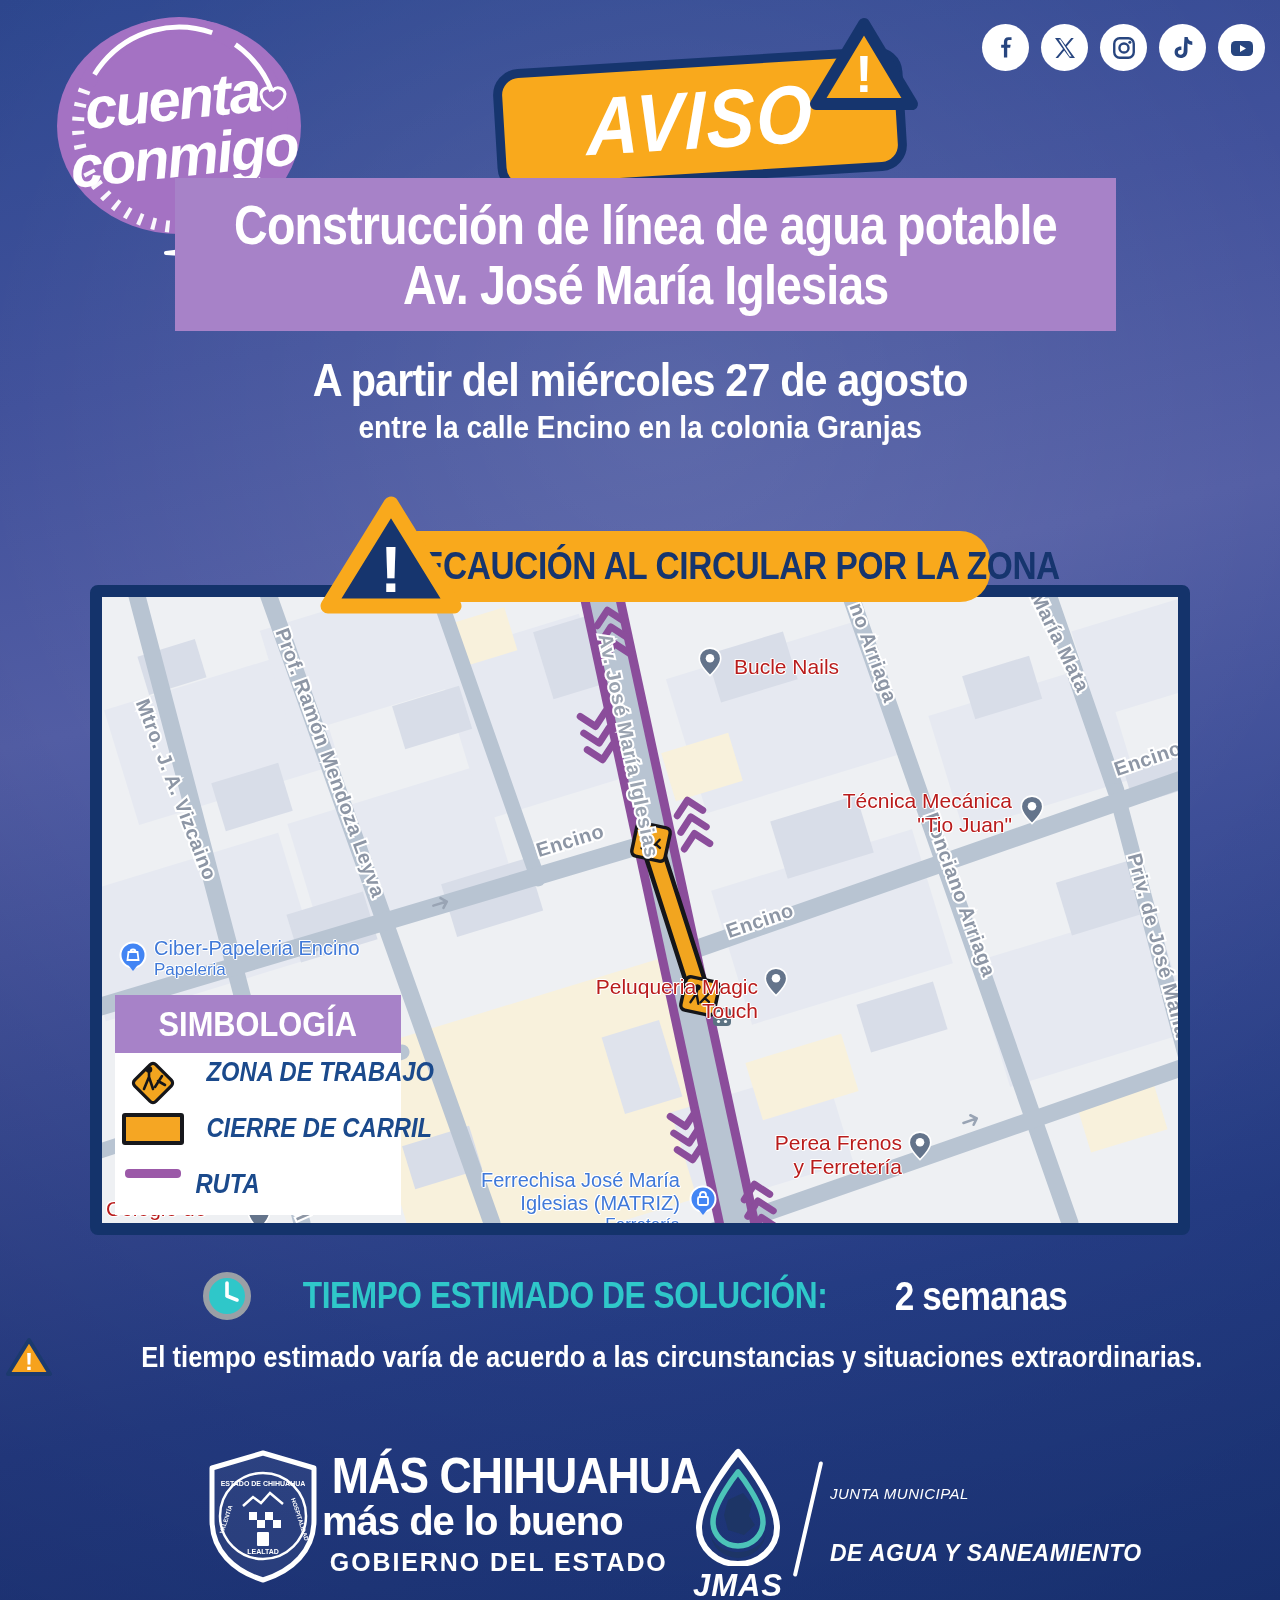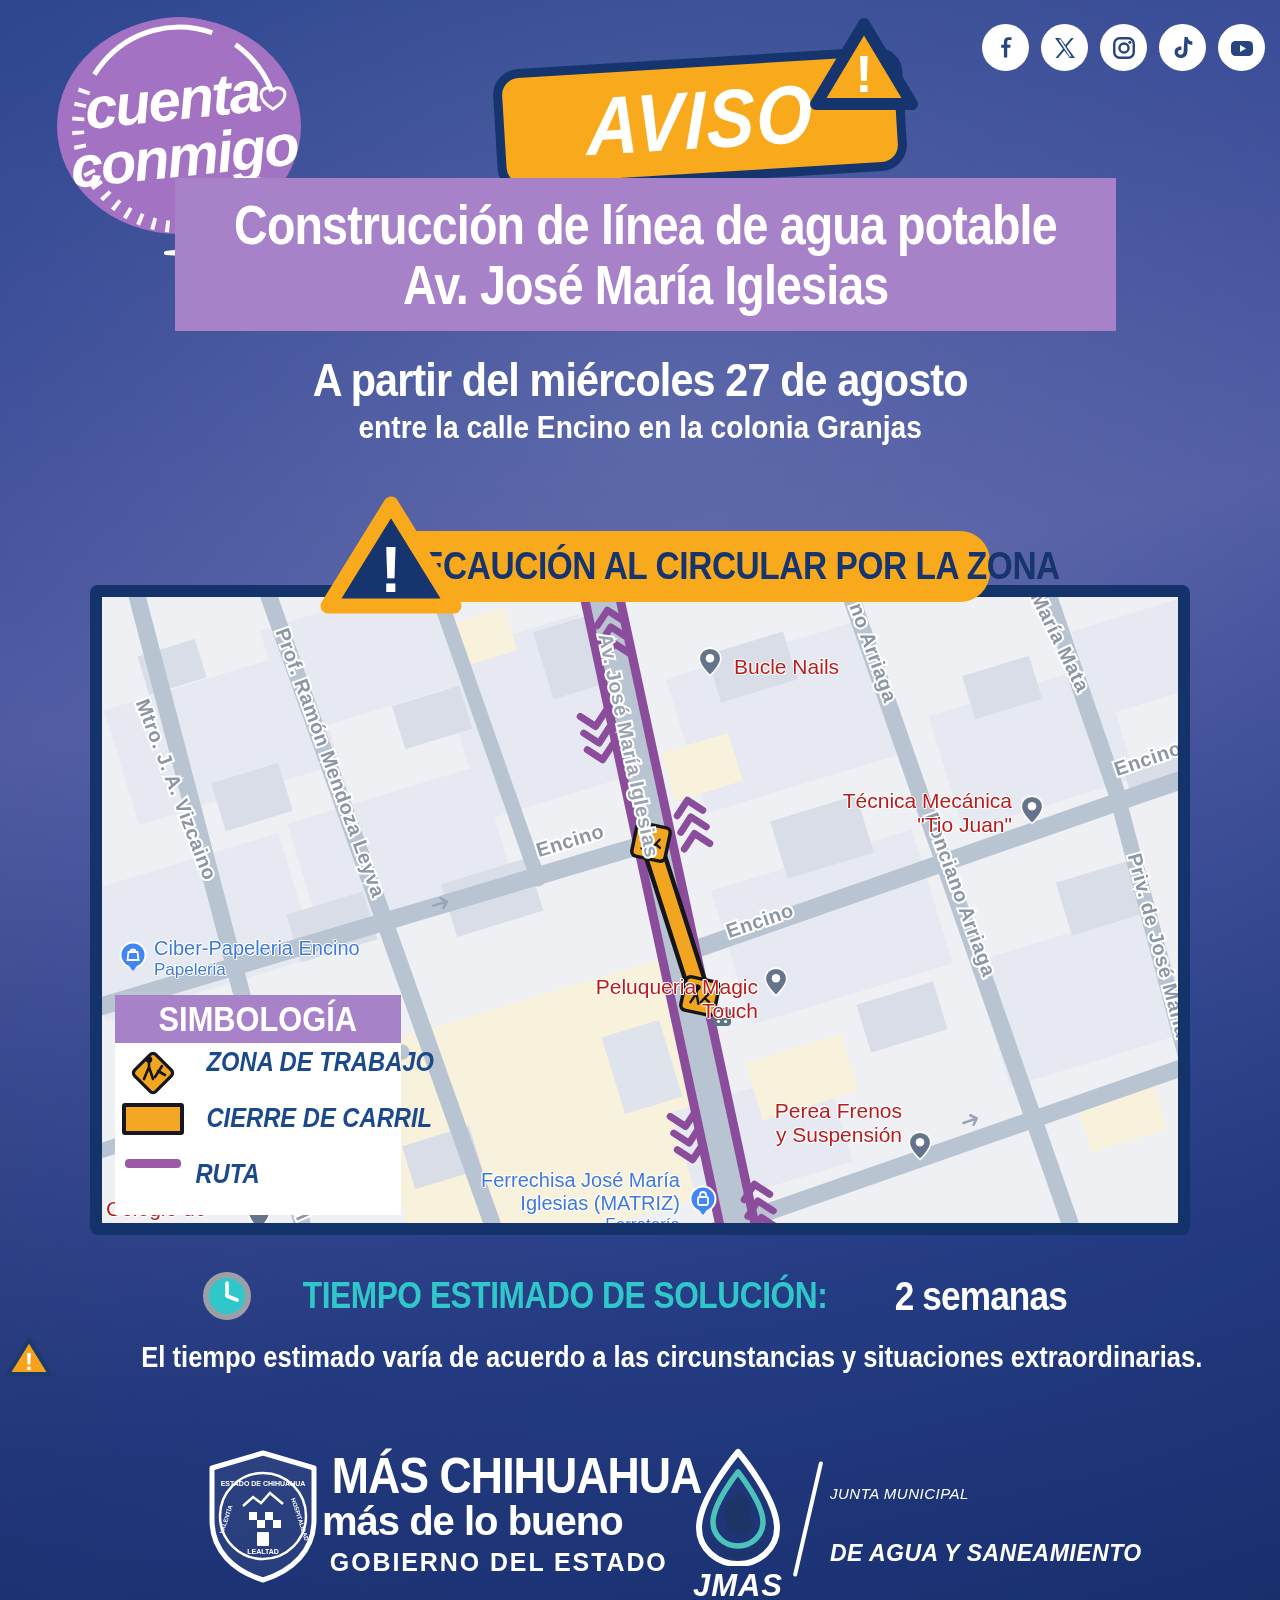--- a/index.html
+++ b/index.html
@@ -46,21 +46,21 @@
   .street-label{font:700 20px "Liberation Sans",sans-serif;fill:#8d96a5;stroke:#fff;stroke-width:4px;
     paint-order:stroke;text-anchor:middle;letter-spacing:.5px;}
   .road{stroke:#b8c4d2;fill:none;}
   .chev path{stroke:#8b4d9b;stroke-width:7;fill:none;stroke-linecap:round;stroke-linejoin:round;}
   .poi{position:absolute;color:#b91c1c;font-size:21px;line-height:1.15;
     text-shadow:0 1px 0 #fff,1px 0 0 #fff,-1px 0 0 #fff,0 -1px 0 #fff,1px 1px 0 #fff,-1px -1px 0 #fff;}
   .poi.blue{color:#4079d8;}
   .poi .sub{font-size:17px;}
   .pin{position:absolute;}
   .legend{position:absolute;left:13px;top:398px;width:286px;height:220px;background:#fff;z-index:5;}
-  .legend-head{height:48px;background:#a782c8;display:flex;align-items:center;justify-content:center;}
+  .legend-head{height:58px;background:#a782c8;display:flex;align-items:center;justify-content:center;}
   .legend-head span{color:#fff;font-size:35px;font-weight:bold;letter-spacing:0;}
   .legend-row{display:flex;align-items:flex-start;height:52px;margin-top:4px;font-style:italic;}
   .legend-ic{width:76px;display:flex;align-items:center;justify-content:center;flex:0 0 76px;}
   .legend-row span{font-size:27px;font-weight:bold;color:#1b4a8c;}
   .lane-swatch{width:54px;height:24px;background:#f5a623;border:4px solid #17181c;border-radius:3px;}
   .route-swatch{width:56px;height:9px;background:#9b59a8;border-radius:4px;}
 
   
   .solution{position:absolute;left:0;top:1270px;width:100%;display:flex;align-items:center;justify-content:center;gap:14px;z-index:2;}
   .solution .lab{font-size:36px;font-weight:bold;color:#2fc7c9;letter-spacing:-.5px;}
@@ -390,23 +390,23 @@
       <div style="font-size:20px">Iglesias (MATRIZ)</div>
       <div class="sub">Ferretería</div>
     </div>
     <svg class="pin" style="left:586px;top:588px" width="30" height="34" viewBox="0 0 30 34">
       <circle cx="15" cy="14" r="12.5" fill="#4285f4" stroke="#fff" stroke-width="2"></circle>
       <path d="M15 30 l-4 -5 h8 z" fill="#4285f4"></path>
       <rect x="10" y="12" width="10" height="8" rx="1.5" fill="none" stroke="#fff" stroke-width="1.8"></rect>
       <path d="M12 12 v-2 a3 3 0 0 1 6 0 v2" fill="none" stroke="#fff" stroke-width="1.8"></path>
         </svg>
 
-    <div class="poi" style="left:650px;top:502px;width:150px;text-align:right">
+    <div class="poi" style="left:650px;top:534px;width:150px;text-align:right">
       <div>Perea Frenos</div>
-      <div>y Suspensión</div>
+      <div>y Ferretería</div>
     </div>
     <svg class="pin" style="left:806px;top:534px" width="24" height="30" viewBox="0 0 22 28">
       <path d="M11 1 C5 1 1 5.5 1 10.7 c0 7 10 16 10 16 s10 -9 10 -16 C21 5.5 17 1 11 1z" fill="#64748b" stroke="#fff" stroke-width="1.5"></path>
           <circle cx="11" cy="10.5" r="4" fill="#fff"></circle>
         </svg>
 
     <div class="poi" style="left:4px;top:600px">Colegio de</div>
     <svg class="pin" style="left:144px;top:604px" width="26" height="30" viewBox="0 0 22 28">
       <path d="M11 1 C5 1 1 5.5 1 10.7 c0 7 10 16 10 16 s10 -9 10 -16 C21 5.5 17 1 11 1z" fill="#64748b" stroke="#fff" stroke-width="1.5"></path>
       <path d="M5 10 l6 -3 l6 3 l-6 3 z" fill="#fff"></path>

